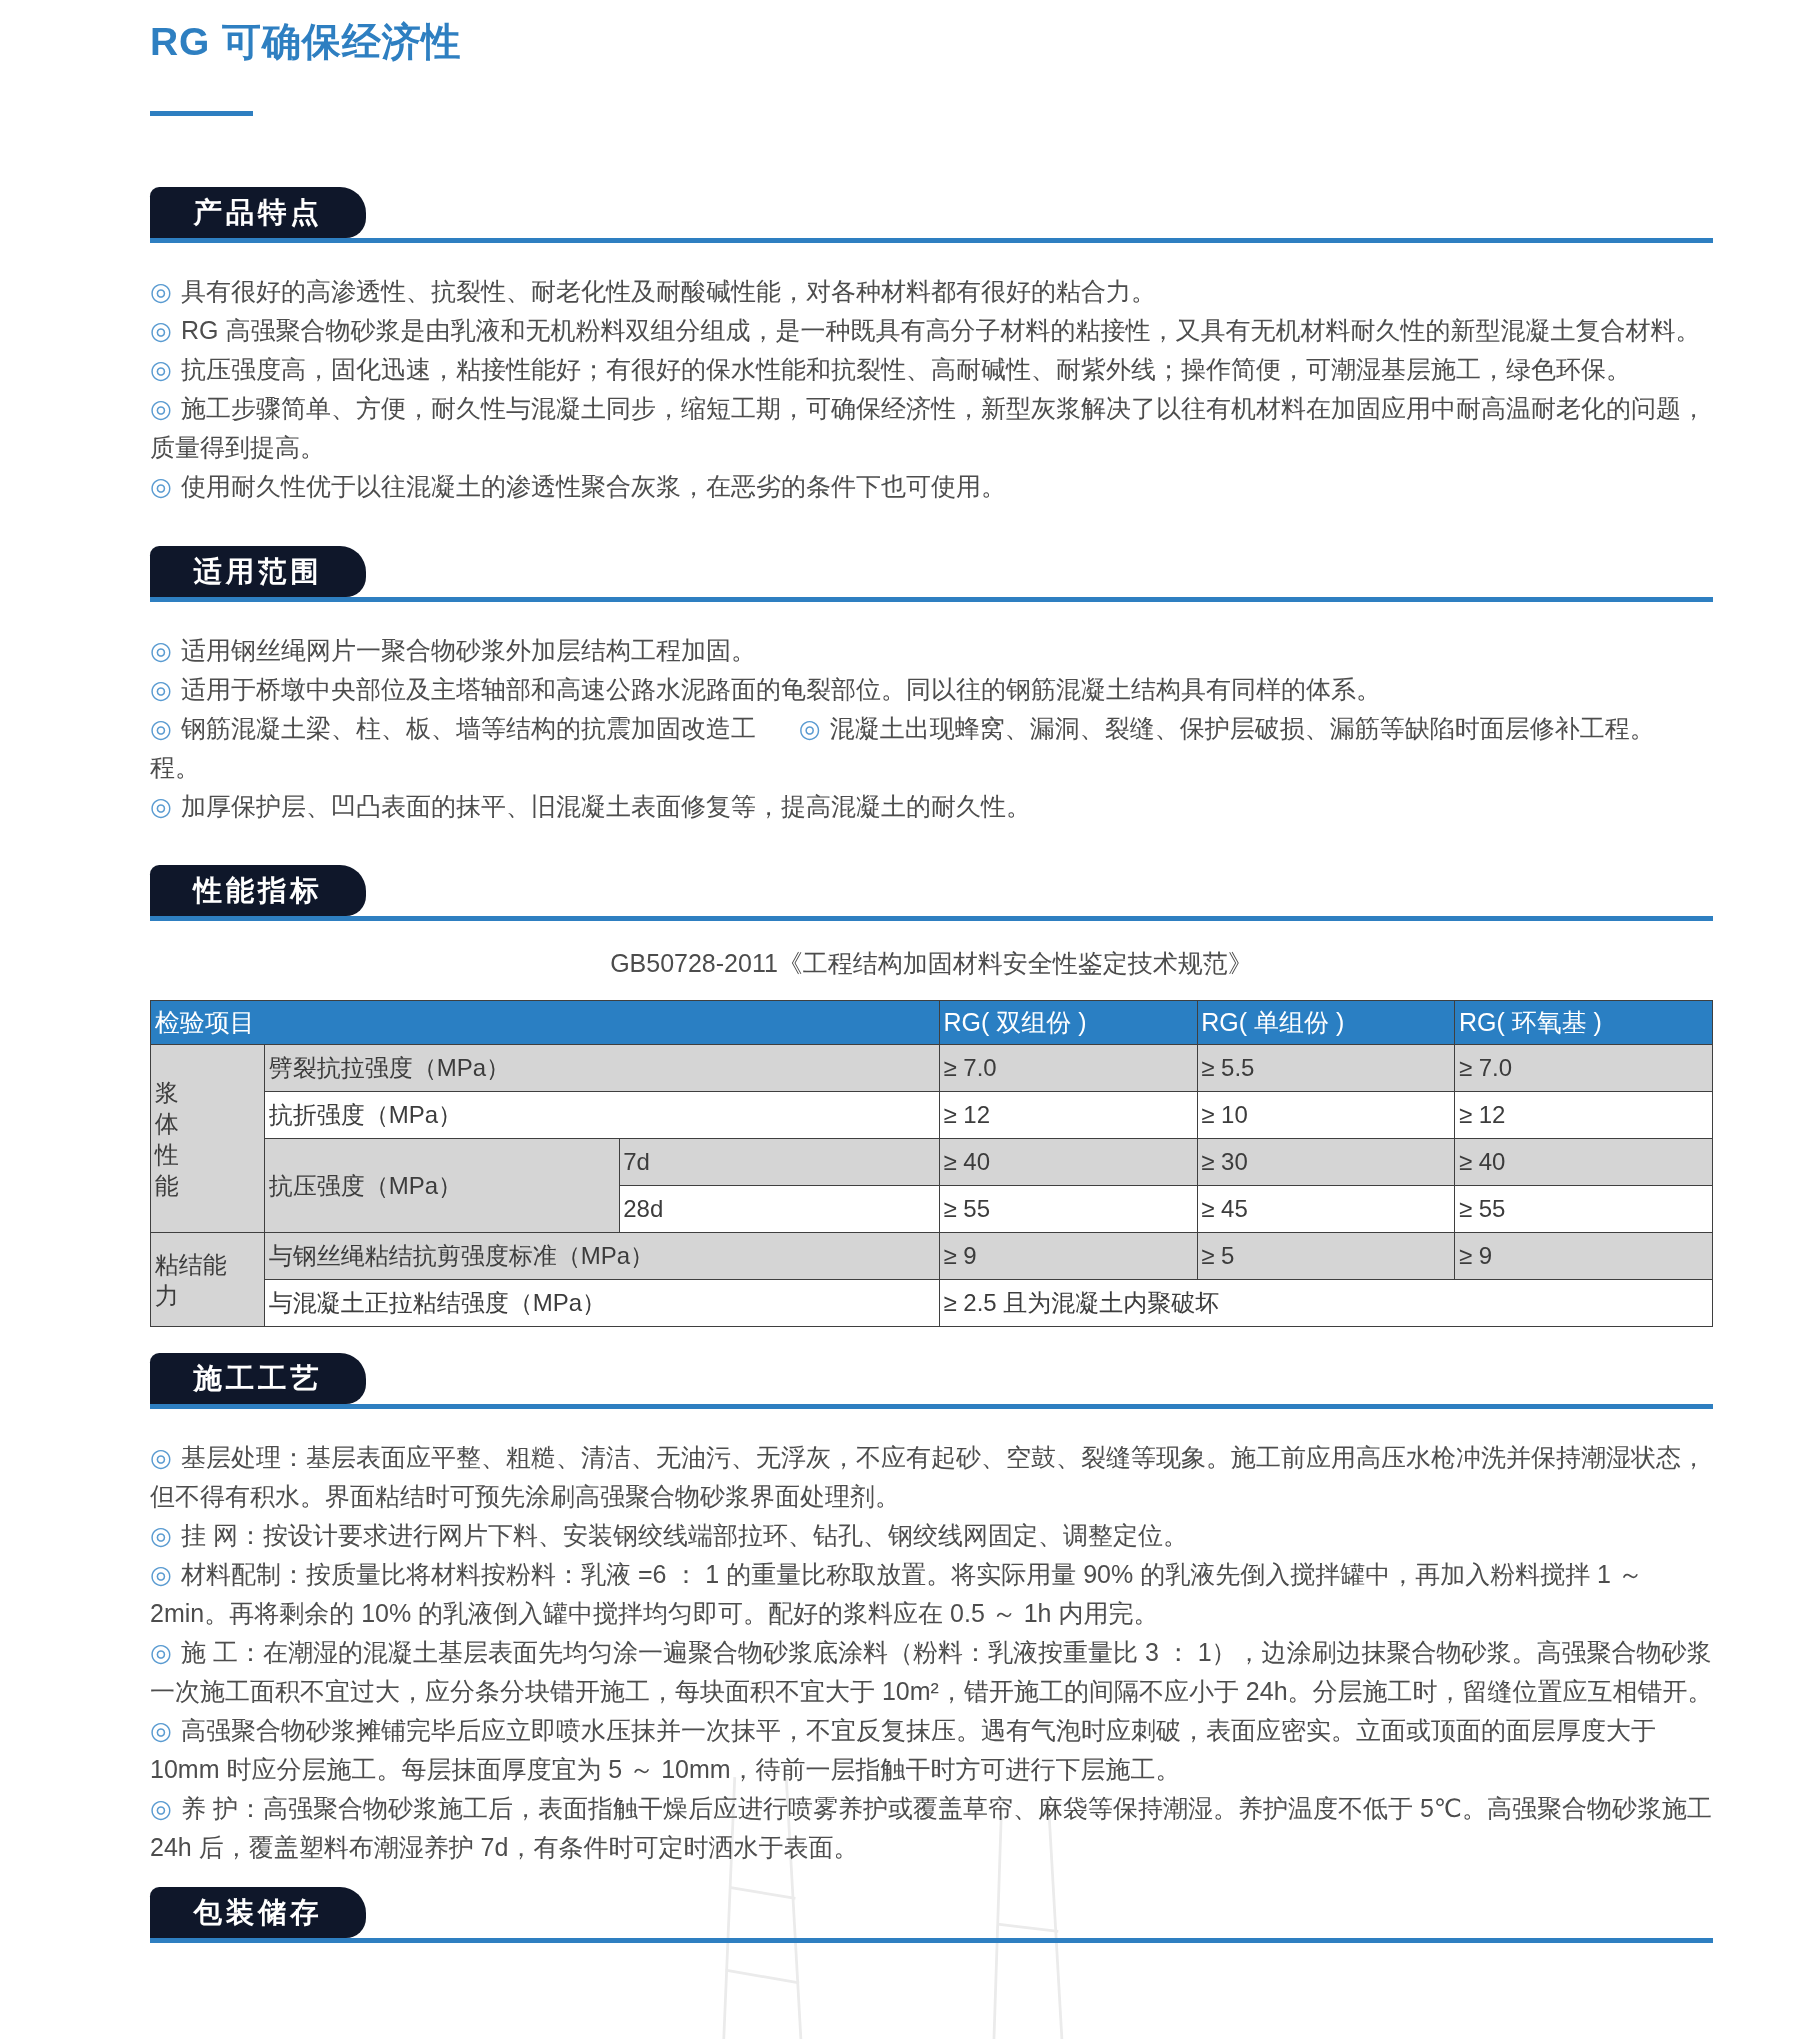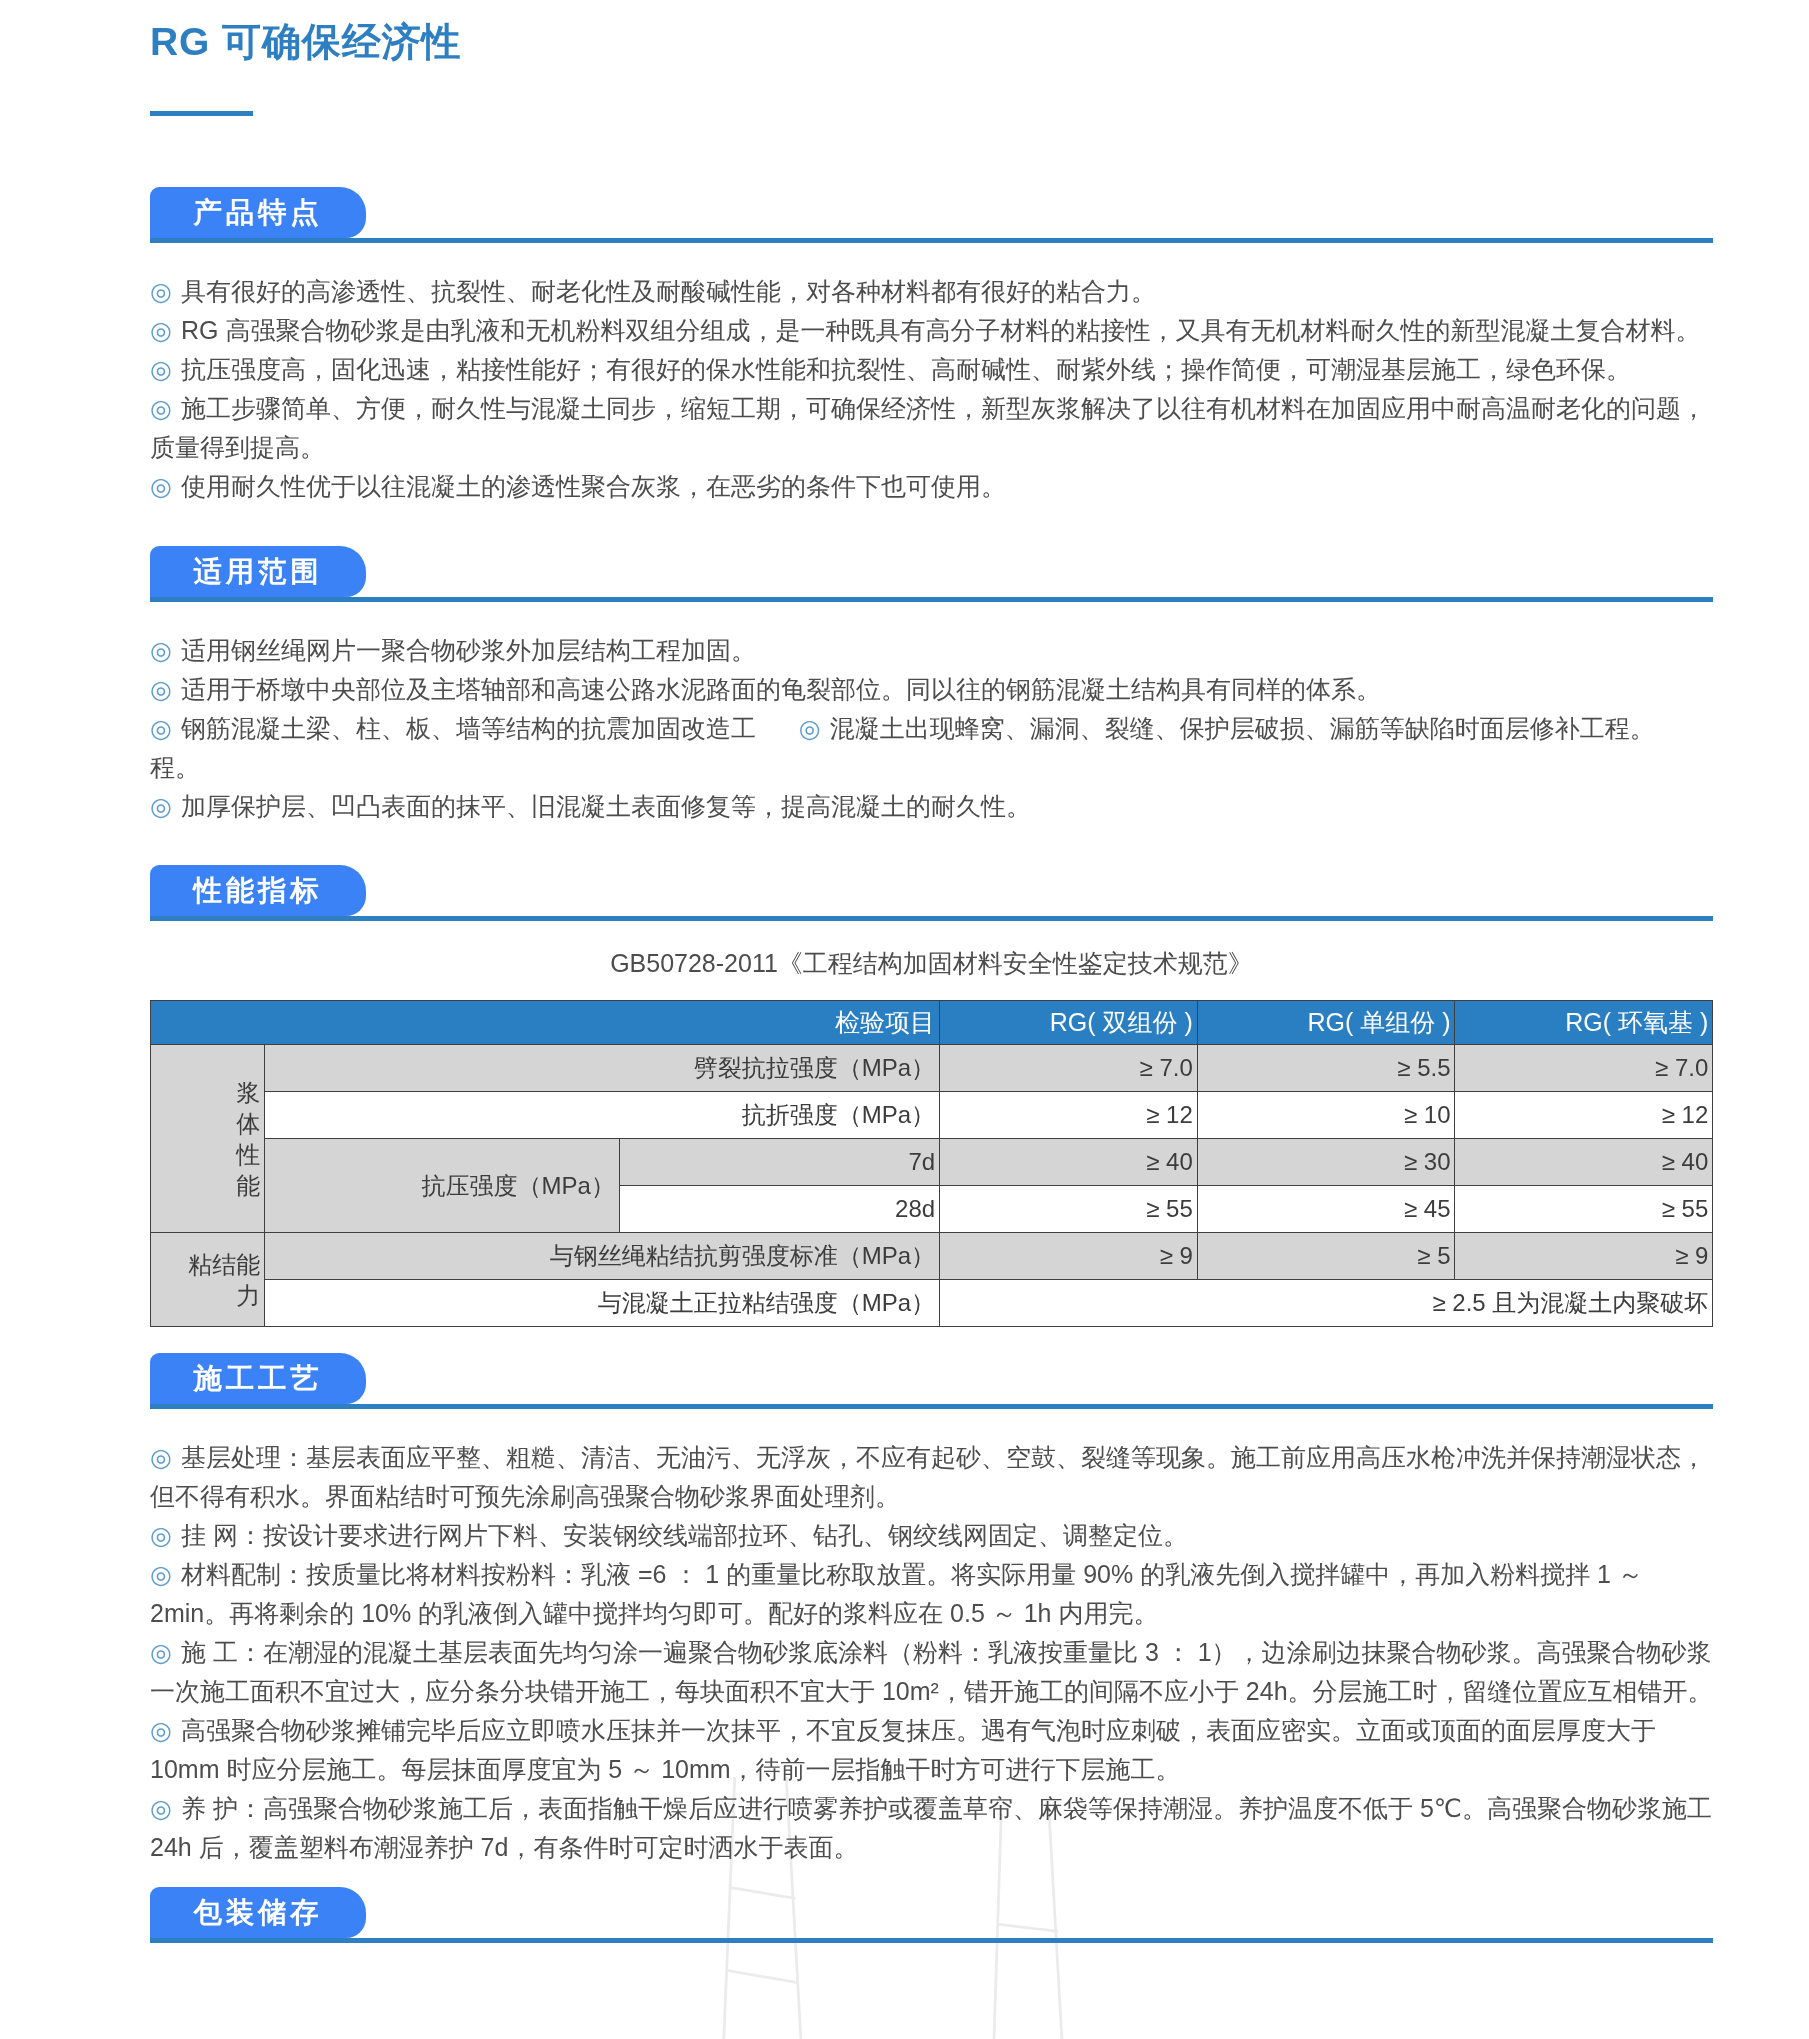--- a/index.html
+++ b/index.html
@@ -20,42 +20,42 @@
   }
   .title-underline {
     margin-top:42px; width:103px; height:5.5px; background:#2e7fc1;
   }
 
   
   .section-header { border-bottom:5.5px solid #2e7fc1; line-height:0; }
   .tab {
     display:inline-flex; align-items:center; justify-content:center;
     width:216px; height:51px;
-    background:#3b82f6; color:#ffffff;
+    background:#0f172a; color:#ffffff;
     border-radius:9.2px 26px 20px 0;
     font-size:28.5px; font-weight:bold; letter-spacing:3.7px; line-height:51px;
   }
 
   
   .bullets { margin-top:29px; }
   .bullet { font-size:25px; line-height:39px; color:#4d4d4d; }
   .proc .bullet { line-height:39px; }
   .mk { color:#5a9bd1; margin-right:9.2px; font-size:25px; }
   .pair-row { display:flex;justify-content:flex-end; }
   .pair-row .bullet:first-child { flex:0 0 41.5%; }
   .pair-row .bullet:last-child { flex:1; }
 
   
   .tbl-caption { margin-top:26px; text-align:center; font-size:25px; color:#4c4c4c; }
   table.perf {
     margin-top:20px; width:100%;
     border-collapse:collapse; table-layout:fixed;
   }
   table.perf th, table.perf td {
-    border:1.8px solid #3f3f3f; text-align:right; vertical-align:middle;
+    border:1.8px solid #3f3f3f; text-align:left; vertical-align:middle;
     font-size:24px; font-weight:normal; color:#3c3c3c; padding:0 3.7px;
   }
   table.perf thead tr { height:44px; }
   table.perf tbody tr { height:47px; }
   table.perf thead th { background:#2a7fc3; color:#ffffff; font-size:25px; }
   .cell-gray { background:#d5d5d5; }
   .group-label { white-space:pre-line; line-height:31px; }
 
   
   #sec-features { margin-top:71px; }

